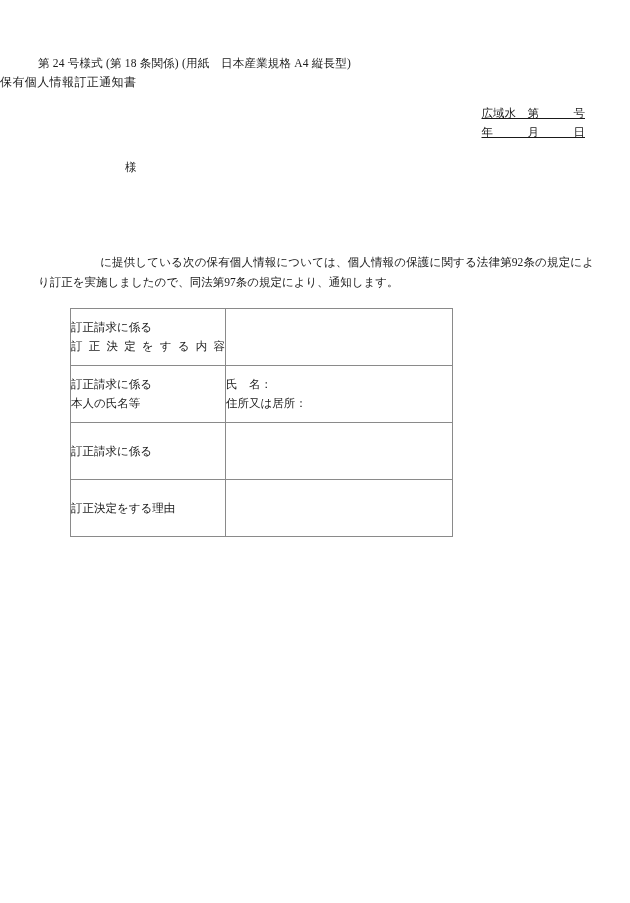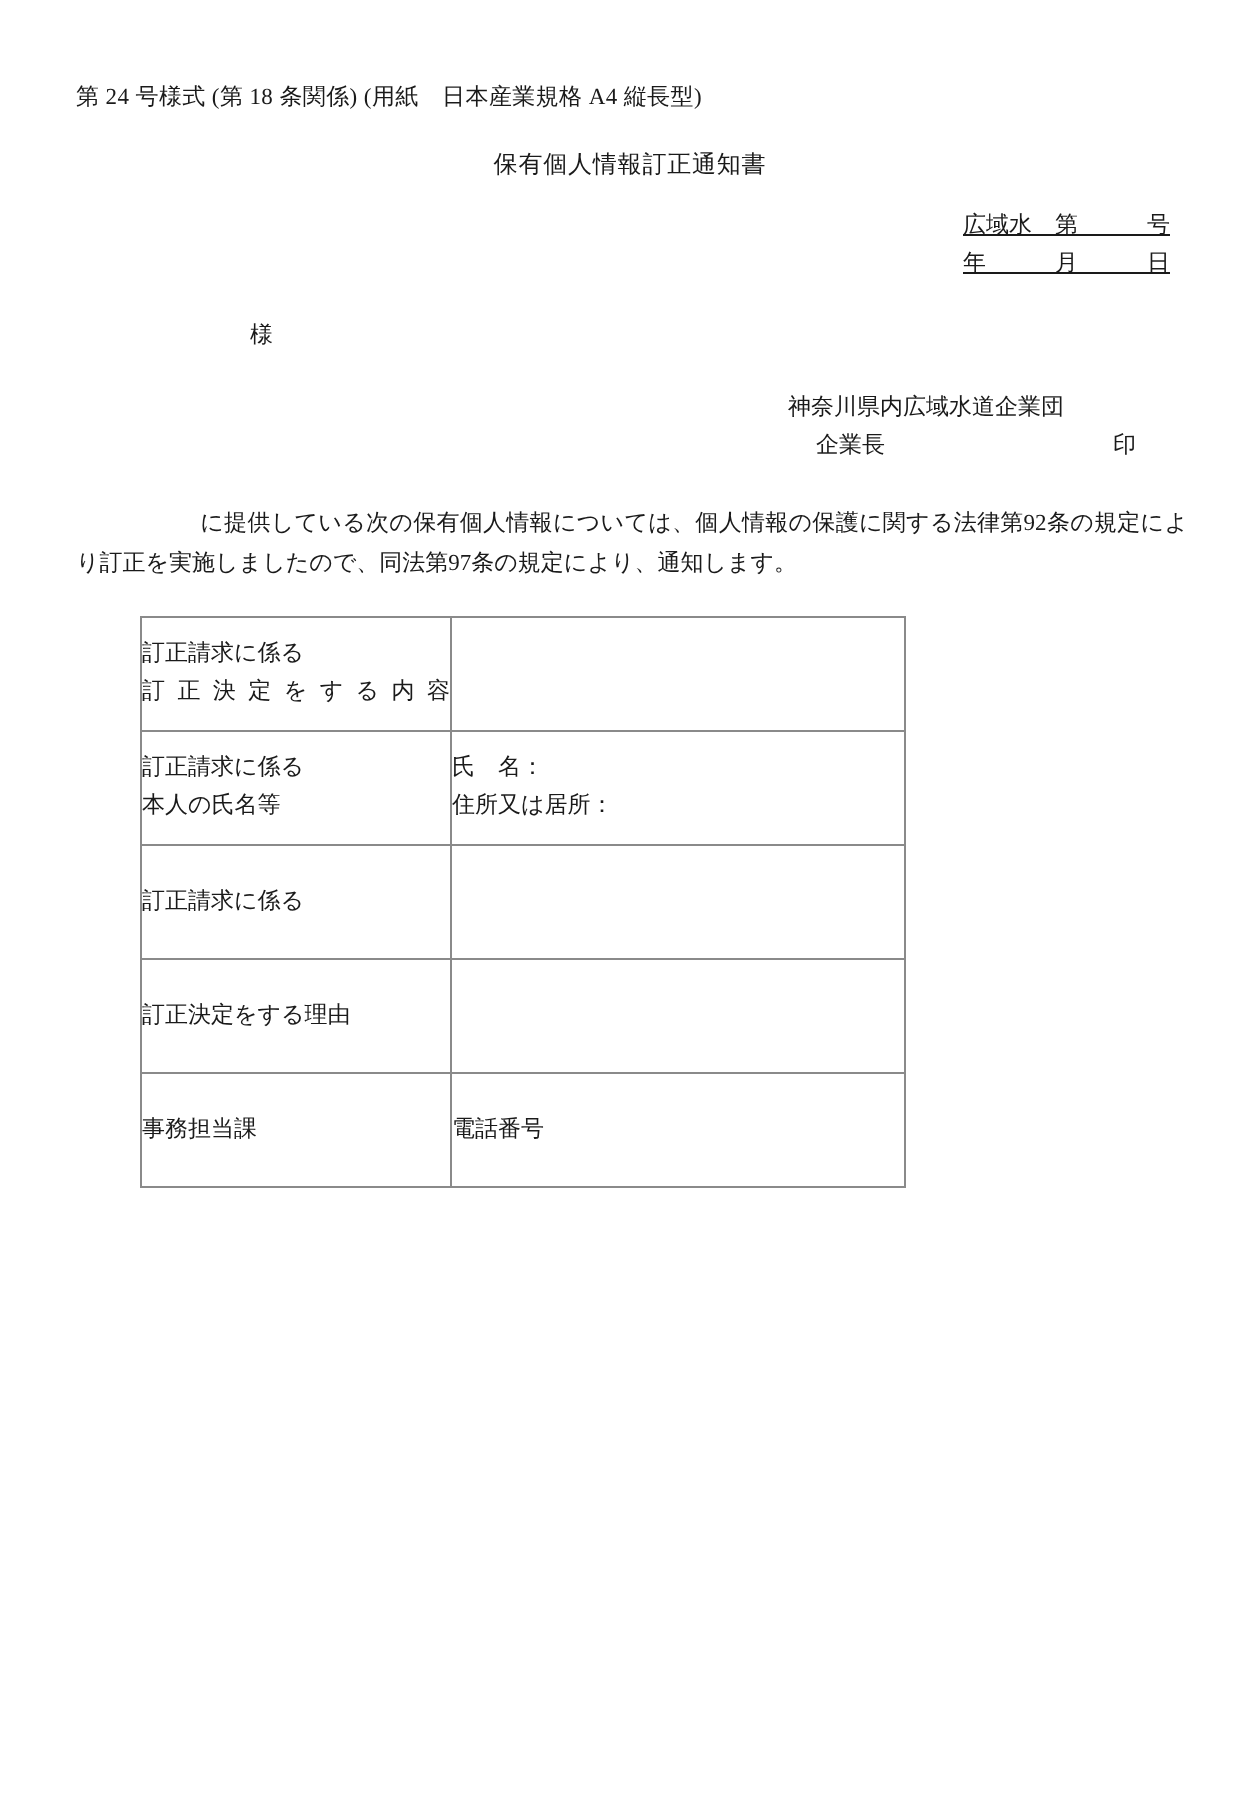--- a/index.html
+++ b/index.html
@@ -18,33 +18,33 @@
 
   .page {
     position: absolute;
     inset: 0;
   }
 
   
   .form-no {
     position: absolute;
     left: 38px;
-    top: 41px;
+    top: 56px;
     font-size: 11.5px;
     letter-spacing: 0.2px;
     white-space: nowrap;
   }
 
   
   .doc-title {
     position: absolute;
     left: 0;
     right: 0;
     top: 74px;
-    text-align: center;
+    text-align: left;
     font-size: 12px;
     letter-spacing: 0.4px;
   }
 
   
   .ref-block {
     position: absolute;
     right: 45px;
     top: 104px;
     font-size: 11.5px;
@@ -164,27 +164,20 @@
 
   <div class="doc-title">保有個人情報訂正通知書</div>
 
   <div class="ref-block">
     <div class="ref-line">広域水　第　　　号</div>
     <div class="ref-line">年　　　月　　　日</div>
   </div>
 
   <div class="addressee">様</div>
 
-  <div class="issuer">
-    <div class="issuer-org">神奈川県内広域水道企業団</div>
-    <div class="issuer-role">
-      <span>企業長</span>
-      <span>印</span>
-    </div>
-  </div>
 
   <div class="body-text">
     <span class="body-indent"></span><span>に提供している次の保有個人情報については、個人情報の保護に関する法律第92条の規定により訂正を実施しましたので、同法第97条の規定により、通知します。</span>
   </div>
 
   <table class="form-table">
     <tbody>
       <tr class="row-tall">
         <td class="label-cell">
           <span class="lbl">訂正請求に係る</span>
@@ -218,24 +211,16 @@
 
       <tr class="row-tall">
         <td class="label-cell">
           <span class="lbl">訂正決定をする理由</span>
         </td>
         <td class="value-cell">
           <span class="value-line"></span>
         </td>
       </tr>
 
-      <tr class="row-tall">
-        <td class="label-cell">
-          <span class="lbl">事務担当課</span>
-        </td>
-        <td class="value-cell value-cell-bottom">
-          <span class="value-line">電話番号</span>
-        </td>
-      </tr>
     </tbody>
   </table>
 
 </div>
 
 </body></html>

